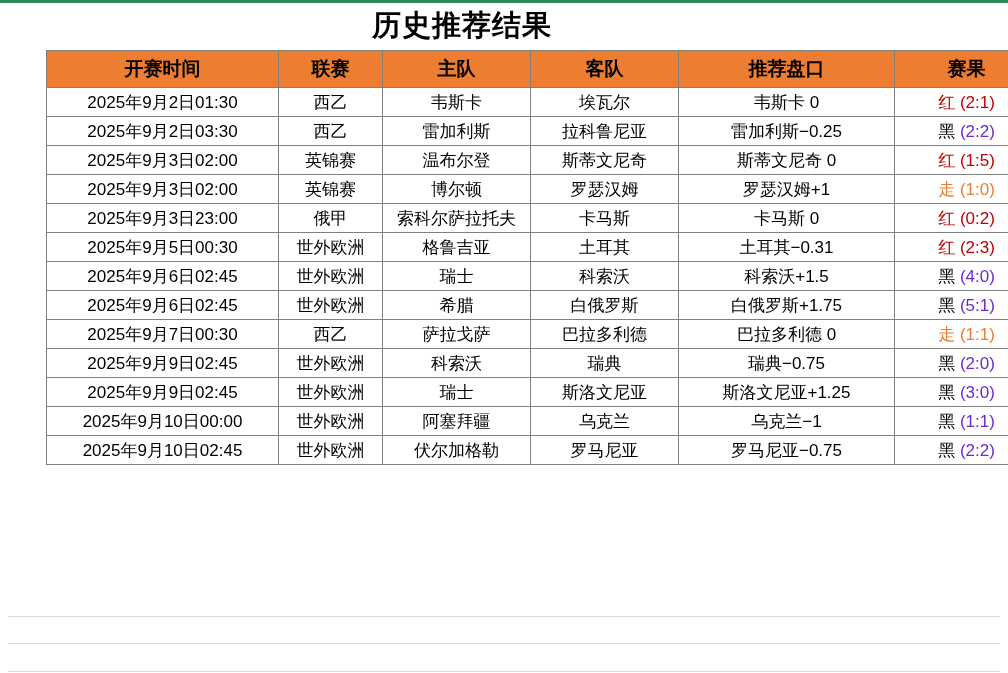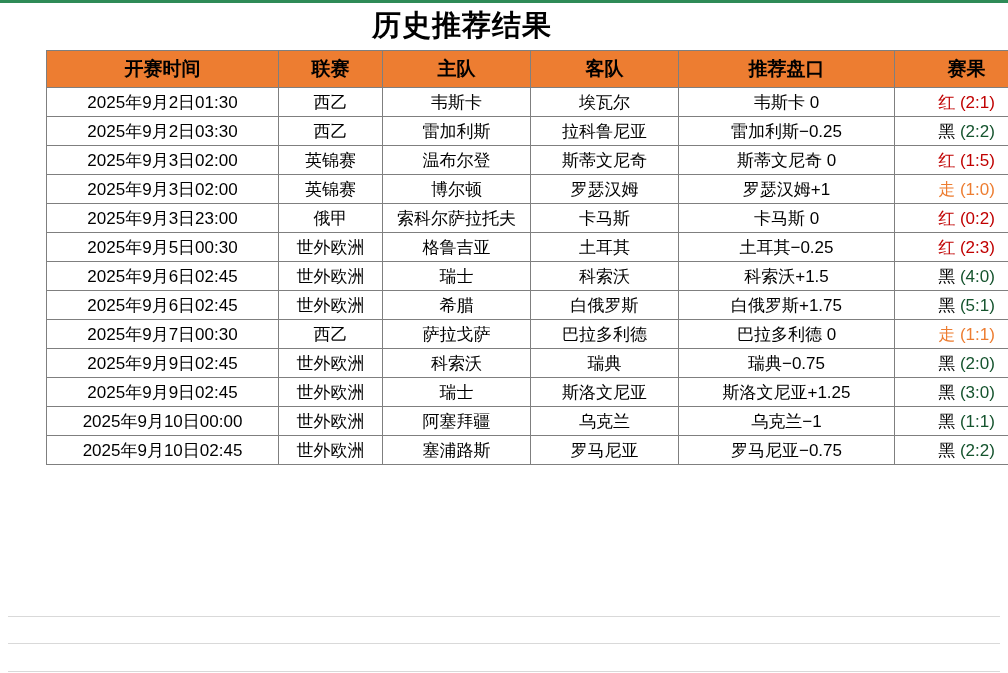--- a/index.html
+++ b/index.html
@@ -72,21 +72,21 @@
   col.c-time   { width: 232px; }
   col.c-league { width: 104px; }
   col.c-home   { width: 148px; }
   col.c-away   { width: 148px; }
   col.c-pick   { width: 216px; }
   col.c-result { width: 144px; }
 
   td.result .tag-red   { color: #c00000; }
   td.result .tag-black { color: #000000; }
   td.result .tag-walk  { color: #ed7d31; }
-  td.result .score     { color: #14532d; }
+  td.result .score     { color: #6d28d9; }
   td.result .score.red { color: #c00000; }
   td.result .score.walk{ color: #ed7d31; }
 
   .empty-rows {
     position: absolute;
     left: 8px;
     width: 992px;
   }
   .empty-row {
     height: 28px;
@@ -163,21 +163,21 @@
             <td>索科尔萨拉托夫</td>
             <td>卡马斯</td>
             <td>卡马斯 0</td>
             <td class="result"><span class="tag-red">红</span> <span class="score red">(0:2)</span></td>
           </tr>
           <tr>
             <td>2025年9月5日00:30</td>
             <td>世外欧洲</td>
             <td>格鲁吉亚</td>
             <td>土耳其</td>
-            <td>土耳其−0.25</td>
+            <td>土耳其−0.31</td>
             <td class="result"><span class="tag-red">红</span> <span class="score red">(2:3)</span></td>
           </tr>
           <tr>
             <td>2025年9月6日02:45</td>
             <td>世外欧洲</td>
             <td>瑞士</td>
             <td>科索沃</td>
             <td>科索沃+1.5</td>
             <td class="result"><span class="tag-black">黑</span> <span class="score">(4:0)</span></td>
           </tr>
@@ -217,21 +217,21 @@
             <td>2025年9月10日00:00</td>
             <td>世外欧洲</td>
             <td>阿塞拜疆</td>
             <td>乌克兰</td>
             <td>乌克兰−1</td>
             <td class="result"><span class="tag-black">黑</span> <span class="score">(1:1)</span></td>
           </tr>
           <tr>
             <td>2025年9月10日02:45</td>
             <td>世外欧洲</td>
-            <td>塞浦路斯</td>
+            <td>伏尔加格勒</td>
             <td>罗马尼亚</td>
             <td>罗马尼亚−0.75</td>
             <td class="result"><span class="tag-black">黑</span> <span class="score">(2:2)</span></td>
           </tr>
         </tbody>
     </table>
   </div>
 
   <div class="empty-rows" id="empty-rows" style="top: 616px;">
       <div class="empty-row"></div>

